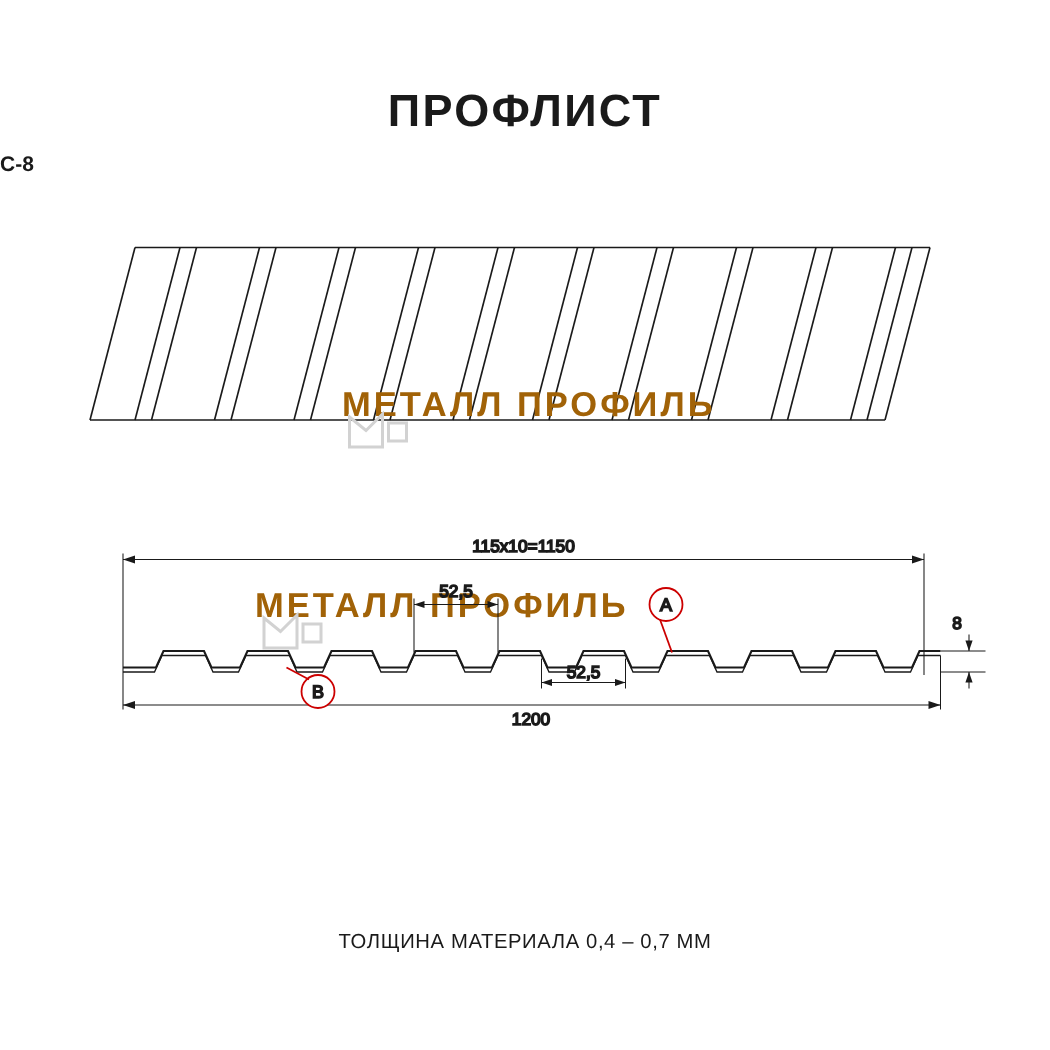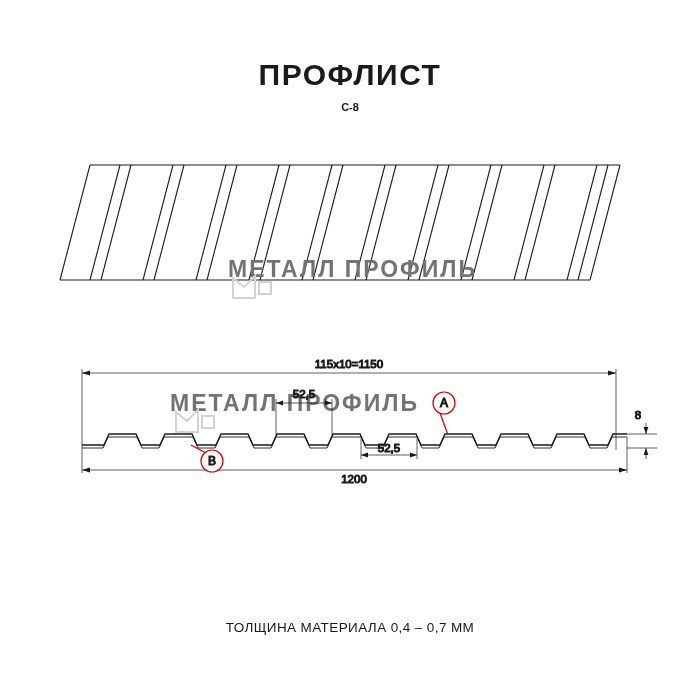--- a/index.html
+++ b/index.html
@@ -30,22 +30,21 @@
     font-size: 30px;
     font-weight: bold;
     letter-spacing: 1.5px;
     color: #1a1a1a;
   }
   .subtitle {
     position: absolute;
     top: 101px;
     left: 0;
     width: 700px;
-    text-align: center;
-    font-size: 11px;
+    font-size: 14px;
     font-weight: bold;
     color: #1a1a1a;
   }
   .footnote {
     position: absolute;
     top: 620px;
     left: 0;
     width: 700px;
     text-align: center;
     font-size: 13.5px;
@@ -63,21 +62,21 @@
   .section-wrap {
     position: absolute;
     left: 60px;
     top: 355px;
     width: 600px;
     height: 135px;
   }
   .wm {
     position: absolute;
     pointer-events: none;
-    color: #737373;
+    color: #a16207;
     font-weight: bold;
     font-size: 23px;
     letter-spacing: 2px;
     white-space: nowrap;
   }
   .wm1 { left: 228px; top: 256px; }
   .wm2 { left: 170px; top: 390px; }
   .wm-logo {
     position: absolute;
     pointer-events: none;

